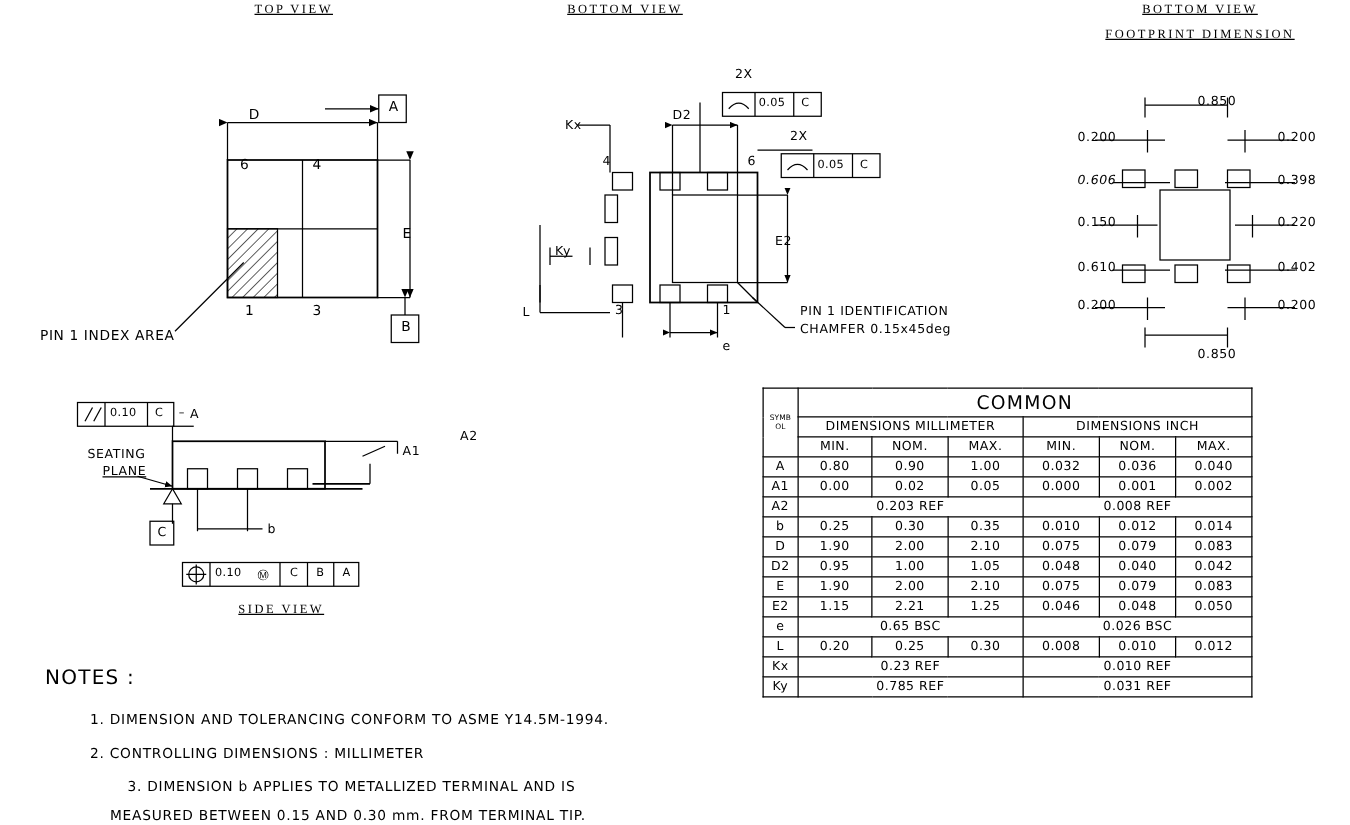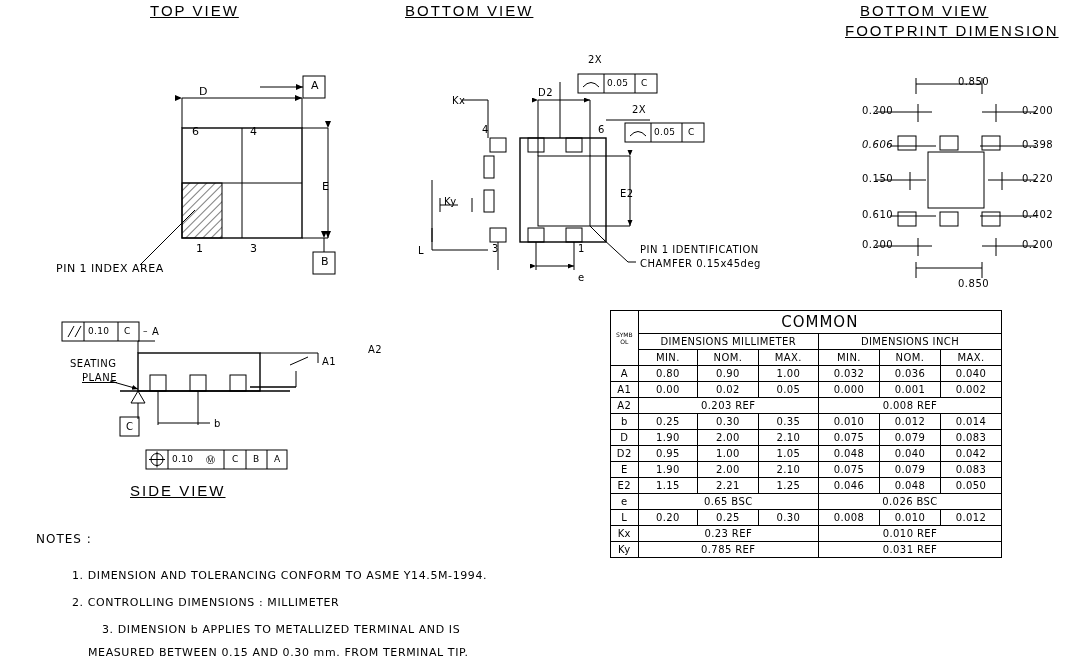--- a/index.html
+++ b/index.html
@@ -3,38 +3,38 @@
 <meta charset="utf-8">
 <style>
   html,body{margin:0;padding:0;}
   body{
     width:1080px;height:660px;background:#ffffff;
     font-family:"DejaVu Sans", sans-serif;
     color:#000;position:relative;overflow:hidden;
   }
   .abs{position:absolute;}
   .ttl{
-    font-family:Liberation Sans, sans-serif;
-    font-size:15px;letter-spacing:2px;text-decoration:underline;
-    text-align:left;white-space:nowrap;
+    font-family:Liberation Serif, serif;
+    font-size:10px;letter-spacing:2px;text-decoration:underline;
+    text-align:center;white-space:nowrap;
   }
   .lbl{font-size:11px;letter-spacing:0.5px;white-space:nowrap;}
   .lbl-s{font-size:10px;letter-spacing:0.5px;white-space:nowrap;}
   .lbl-xs{font-size:9px;letter-spacing:0.3px;white-space:nowrap;}
   svg{display:block;overflow:visible;}
   .ln{stroke:#000;fill:none;}
   .th{stroke-width:1;}
   .tk{stroke-width:1.4;}
   table.dim{
     border-collapse:collapse;font-size:10px;letter-spacing:0.4px;
   }
   table.dim td,table.dim th{
     border:1px solid #000;text-align:center;padding:2px 3px;font-weight:normal;
   }
-  .notes-title{font-size:12px;letter-spacing:1px;}
+  .notes-title{font-size:16px;letter-spacing:1px;}
   .note{font-size:11px;letter-spacing:0.6px;white-space:nowrap;}
   .hatch{fill:url(#hatchpat);}
 </style>
 </head>
 <body>
 
 <div class="abs ttl" style="left:150px;top:2px;width:170px;">TOP VIEW</div>
 <div class="abs ttl" style="left:405px;top:2px;width:190px;">BOTTOM VIEW</div>
 <div class="abs ttl" style="left:860px;top:2px;width:200px;">BOTTOM VIEW</div>
 <div class="abs ttl" style="left:845px;top:22px;width:230px;">FOOTPRINT DIMENSION</div>
@@ -78,21 +78,21 @@
 </svg>
 
 <div class="abs lbl" style="left:199px;top:85px;">D</div>
 <div class="abs lbl" style="left:322px;top:180px;">E</div>
 <div class="abs lbl" style="left:311px;top:79px;">A</div>
 <div class="abs lbl" style="left:321px;top:255px;">B</div>
 <div class="abs lbl" style="left:192px;top:125px;">6</div>
 <div class="abs lbl" style="left:250px;top:125px;">4</div>
 <div class="abs lbl" style="left:196px;top:242px;">1</div>
 <div class="abs lbl" style="left:250px;top:242px;">3</div>
-<div class="abs lbl" style="left:32px;top:262px;margin-left:24px;">PIN 1 INDEX AREA</div>
+<div class="abs lbl" style="left:32px;top:262px;">PIN 1 INDEX AREA</div>
 
 <svg class="abs" style="left:410px;top:60px;" width="350" height="240">
 
   <rect class="ln tk" x="110" y="78" width="86" height="104" fill="none"></rect>
 
   <rect class="ln th" x="128" y="96" width="52" height="70" fill="none"></rect>
 
   <path class="ln th" d="M180,166 L196,182"></path>
 
   <rect class="ln th" x="80" y="78" width="16" height="14" fill="none"></rect>

